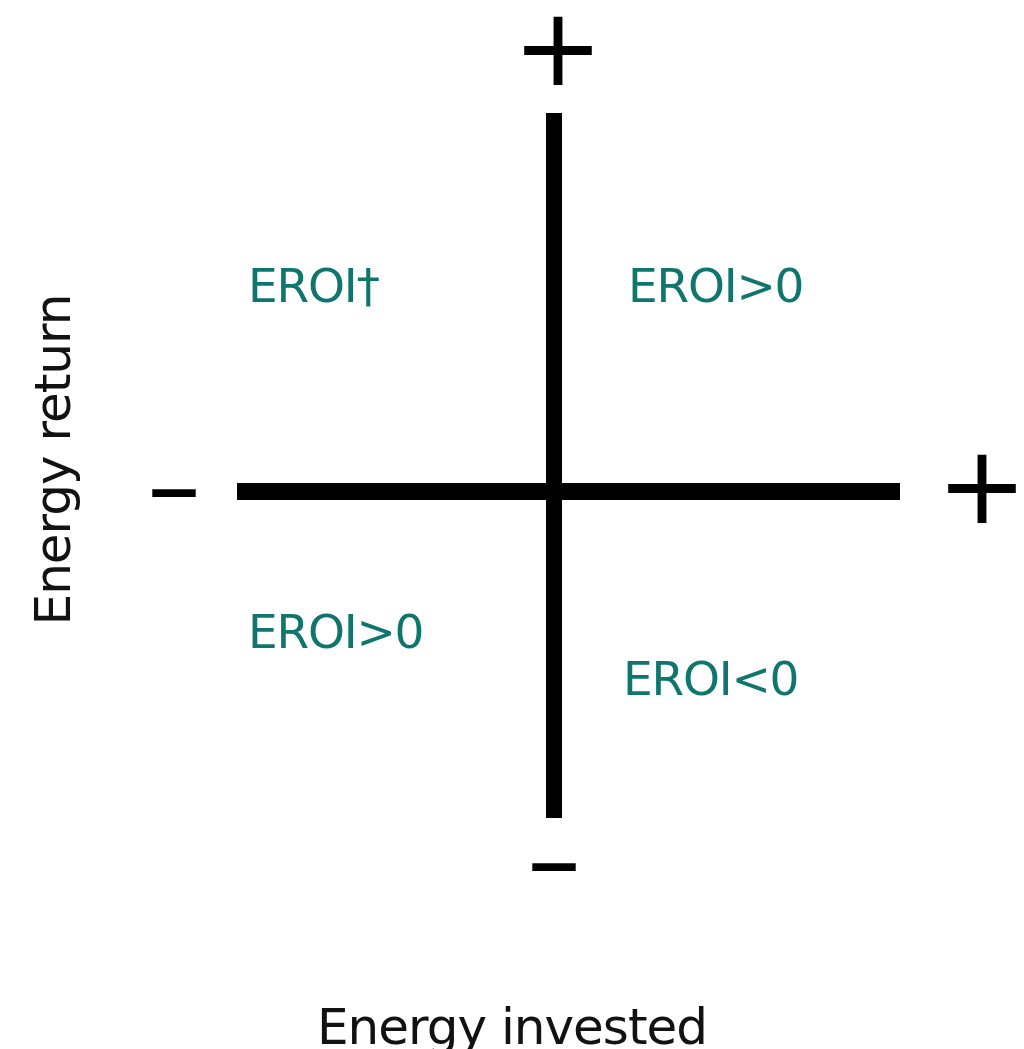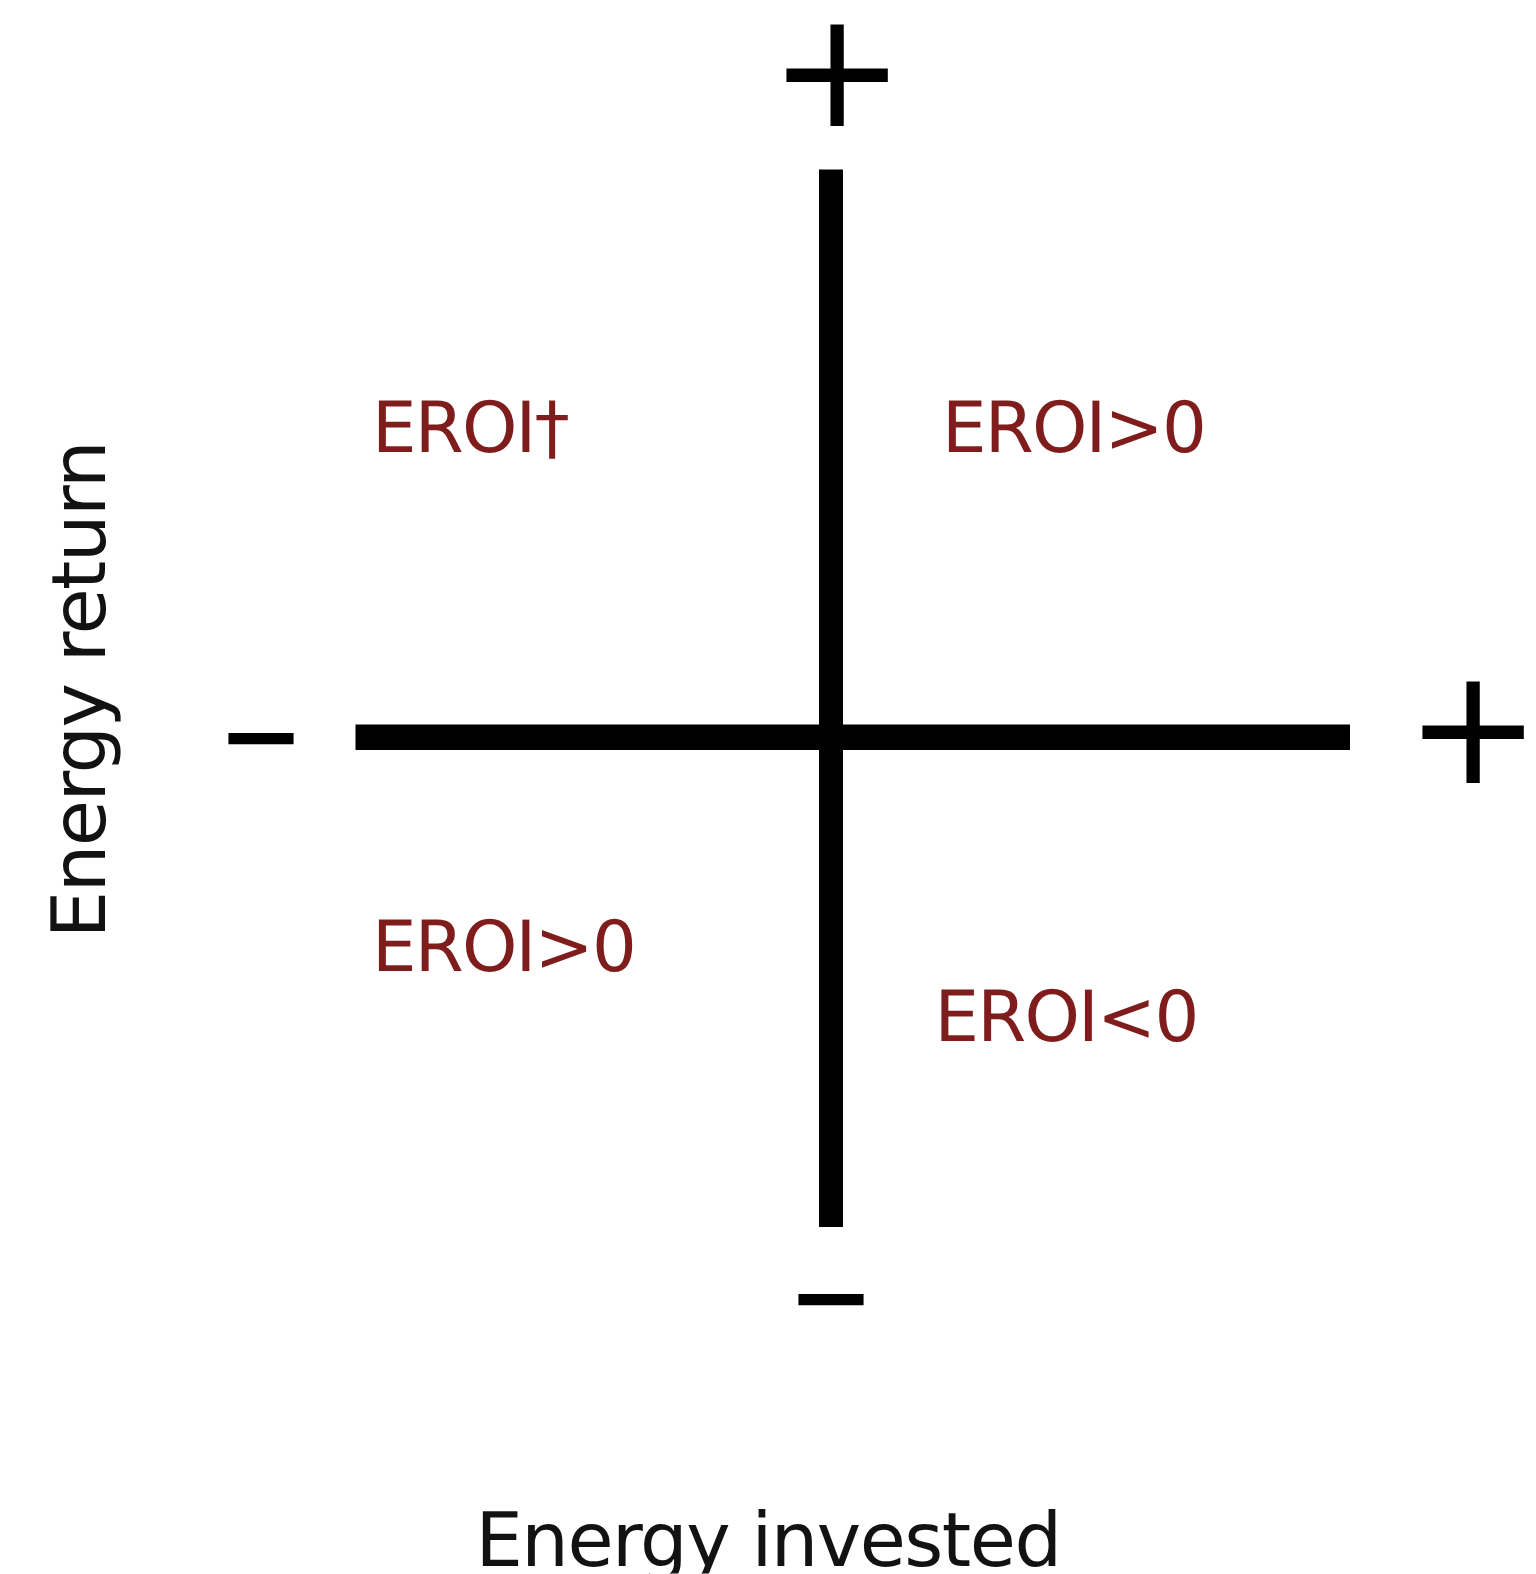--- a/index.html
+++ b/index.html
@@ -70,21 +70,21 @@
   #marker-bottom {
     left: 494px;
     top: 806px;
     width: 120px;
     font-size: 108px;
   }
 
   
   .quadrant-label {
     position: absolute;
-    color: #7f1d1d;
+    color: #0f766e;
     font-family: "DejaVu Sans", sans-serif;
     font-size: 47px;
     font-weight: 400;
     letter-spacing: -1.2px;
     line-height: 1;
     white-space: nowrap;
     user-select: none;
   }
   #quadrant-top-left     { left: 248px; top: 262px; }
   #quadrant-top-right    { left: 628px; top: 262px; }

